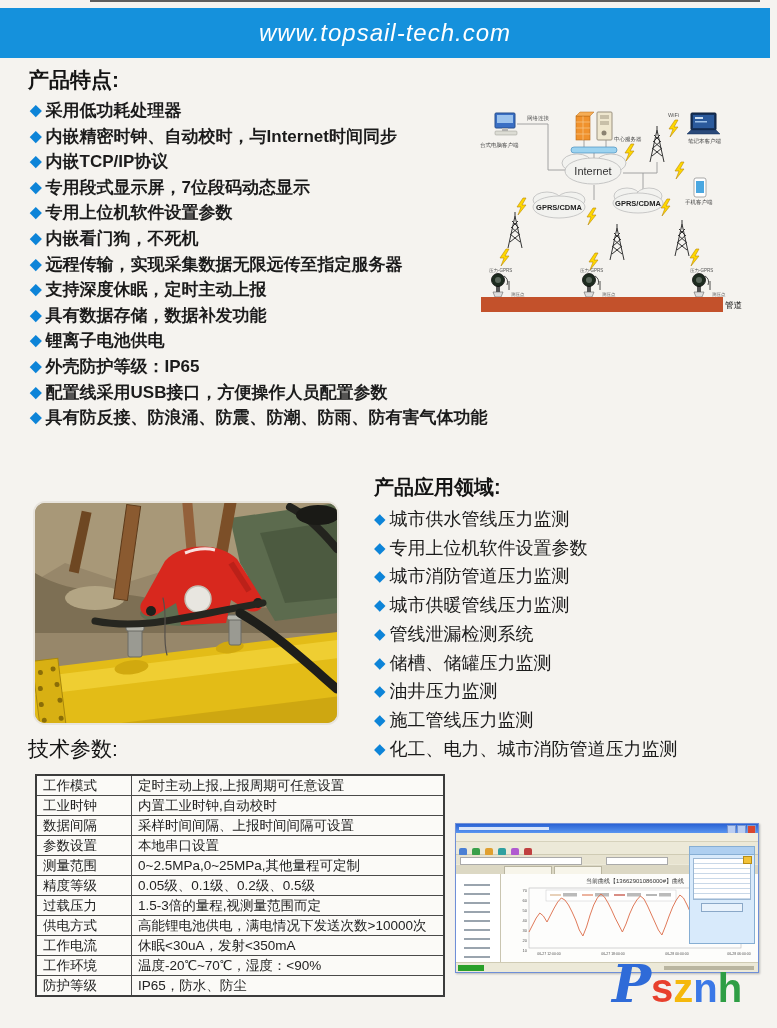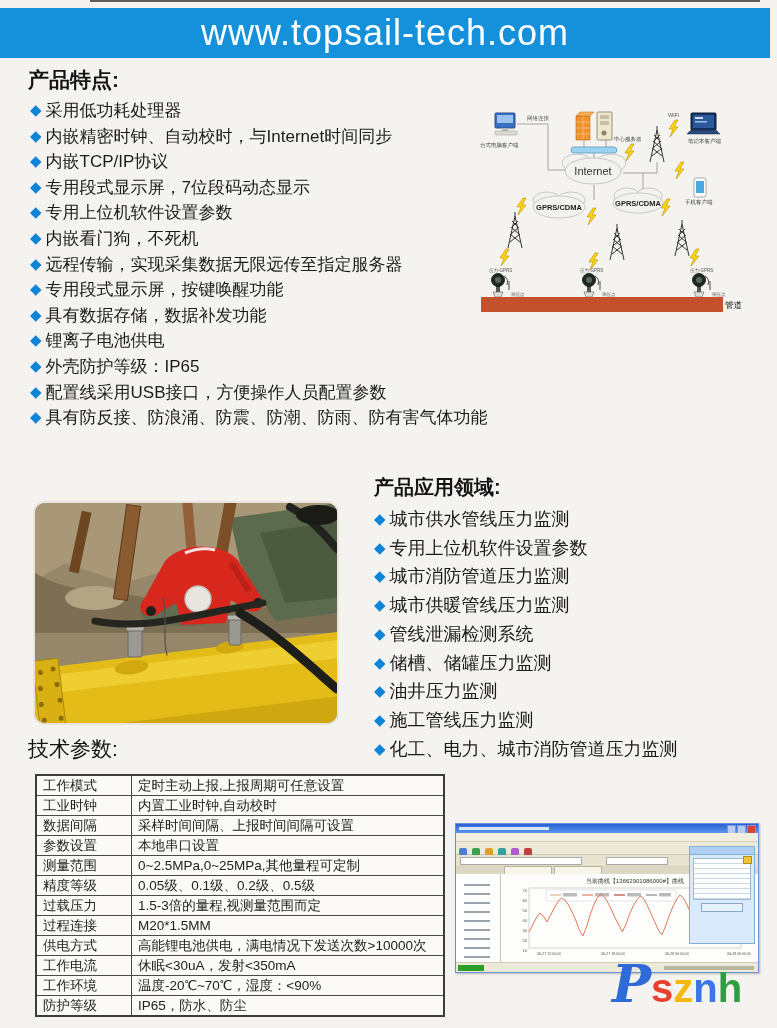--- a/index.html
+++ b/index.html
@@ -1,24 +1,24 @@
 <!DOCTYPE html>
 <html><head>
 <meta charset="utf-8">
 <style>
   html,body{margin:0;padding:0;}
   body{font-family:"Liberation Sans", sans-serif; background:#888;}
   .page{position:relative;width:777px;height:1028px;background:#f5f3ef;overflow:hidden;margin:0 auto;}
   .scan-line{position:absolute;top:0;left:90px;width:670px;height:2px;background:#2b2b2b;opacity:.75;}
 
   .banner{position:absolute;top:8px;left:0;width:770px;height:50px;background:#1591dc;}
-  .banner span{display:block;text-align:center;line-height:50px;color:#fff;font-size:36px;font-weight:500;letter-spacing:1px;}
+  .banner span{display:block;text-align:center;line-height:50px;color:#fff;font-size:24px;font-weight:500;letter-spacing:1px;font-style:italic;}
 
   .feat-title{position:absolute;left:28px;top:66px;margin:0;font-size:21px;font-weight:900;color:#141414;}
-  .feat-list{position:absolute;left:30px;top:98px;margin:0;padding:0;list-style:none;width:450px;}
+  .feat-list{position:absolute;left:30px;top:98px;margin:0;padding:0;list-style:none;width:450px;font-weight:bold;}
   .feat-list li{line-height:24.6px;font-size:17px;color:#1b1b1b;white-space:nowrap;}
   .diamond{color:#0d84d8;font-size:15px;margin-right:4px;vertical-align:1px;}
 
   .diagram{position:absolute;left:473px;top:100px;width:300px;height:230px;}
   .diagram svg text{font-family:"Liberation Sans",sans-serif;}
 
   .photo{position:absolute;left:35px;top:503px;width:302px;height:220px;border-radius:10px;overflow:hidden;box-shadow:0 0 0 2px #e8e4dd;}
 
   .app-title{position:absolute;left:374px;top:474px;margin:0;font-size:20px;font-weight:900;color:#141414;}
   .app-list{position:absolute;left:374px;top:505px;margin:0;padding:0;list-style:none;width:400px;}
@@ -82,21 +82,21 @@
       <li><span class="diamond">◆</span><span>内嵌TCP/IP协议</span></li>
 
       <li><span class="diamond">◆</span><span>专用段式显示屏，7位段码动态显示</span></li>
 
       <li><span class="diamond">◆</span><span>专用上位机软件设置参数</span></li>
 
       <li><span class="diamond">◆</span><span>内嵌看门狗，不死机</span></li>
 
       <li><span class="diamond">◆</span><span>远程传输，实现采集数据无限远传至指定服务器</span></li>
 
-      <li><span class="diamond">◆</span><span>专用段式显示屏，按键唤醒功能</span></li>
+      <li><span class="diamond">◆</span><span>支持深度休眠，定时主动上报</span></li>
 
       <li><span class="diamond">◆</span><span>具有数据存储，数据补发功能</span></li>
 
       <li><span class="diamond">◆</span><span>锂离子电池供电</span></li>
 
       <li><span class="diamond">◆</span><span>外壳防护等级：IP65</span></li>
 
 
       <li><span class="diamond">◆</span><span>配置线采用USB接口，方便操作人员配置参数</span></li>
 
@@ -338,24 +338,20 @@
         <tr>
           <td class="p-label">精度等级</td>
           <td class="p-value">0.05级、0.1级、0.2级、0.5级</td>
         </tr>
 
         <tr>
           <td class="p-label">过载压力</td>
           <td class="p-value">1.5-3倍的量程,视测量范围而定</td>
         </tr>
 
-        <tr>
-          <td class="p-label">过程连接</td>
-          <td class="p-value">M20*1.5MM</td>
-        </tr>
 
         <tr>
           <td class="p-label">供电方式</td>
           <td class="p-value">高能锂电池供电，满电情况下发送次数&gt;10000次</td>
         </tr>
 
         <tr>
           <td class="p-label">工作电流</td>
           <td class="p-value">休眠&lt;30uA，发射&lt;350mA</td>
         </tr>

